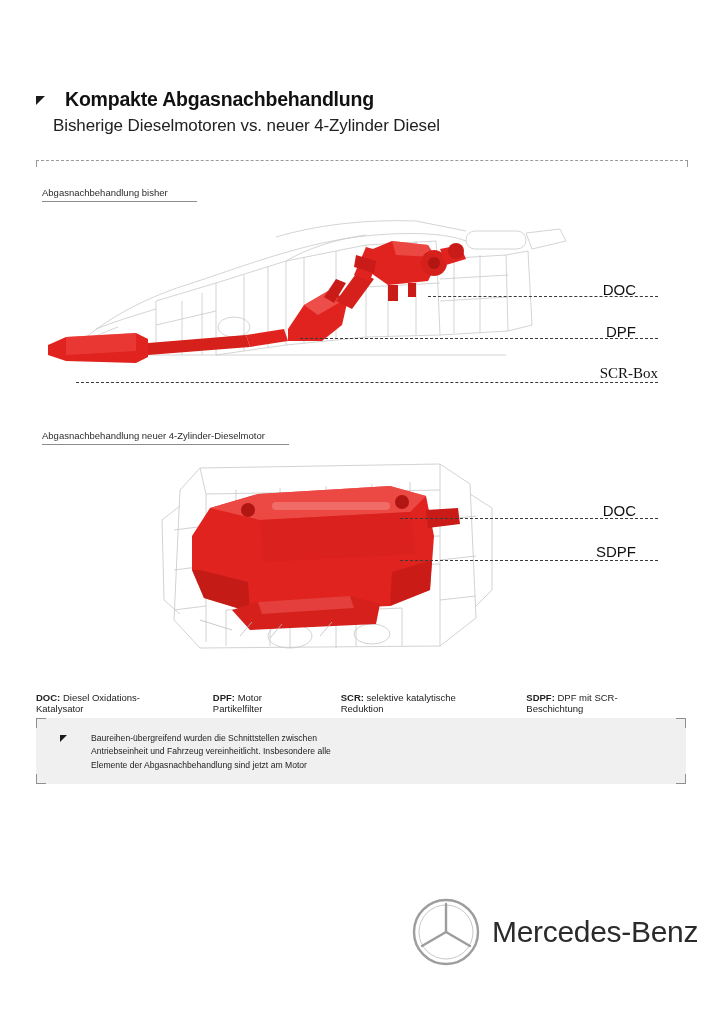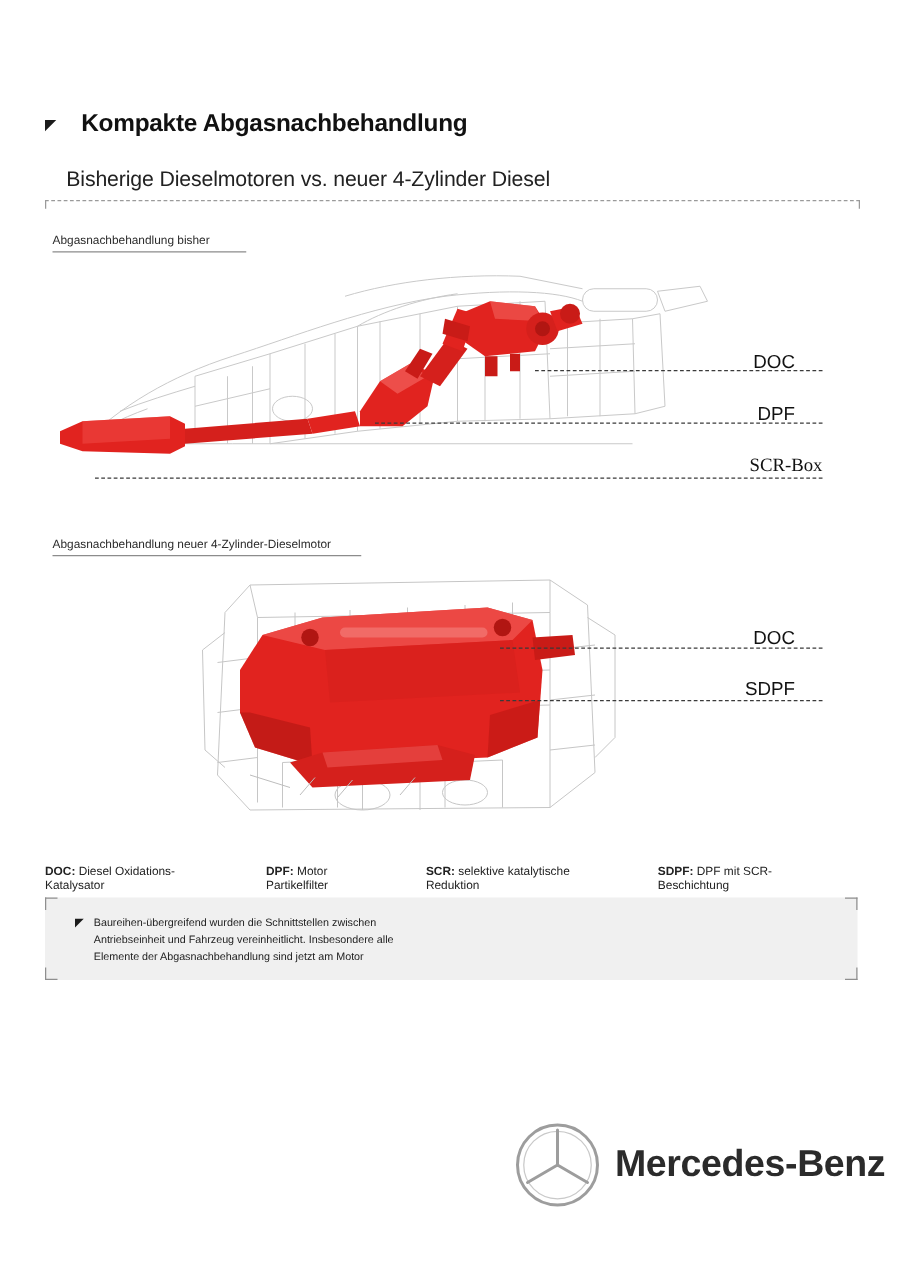--- a/index.html
+++ b/index.html
@@ -42,21 +42,21 @@
   }
   .title {
     font-size: 19.5px;
     font-weight: bold;
     letter-spacing: -0.2px;
     color: #111111;
     line-height: 1.15;
   }
   .subtitle {
     margin-left: 17px;
-    margin-top: 24px;
+    margin-top: 6px;
     font-size: 17px;
     font-weight: normal;
     color: #222222;
     letter-spacing: -0.1px;
   }
 
   .rule-dashed {
     position: absolute;
     left: 36px;
     top: 160px;
@@ -161,37 +161,37 @@
   .note-tri {
     width: 0; height: 0;
     border-left: 7px solid #1b1b1b;
     border-bottom: 7px solid transparent;
     margin-top: 3px;
     flex: 0 0 auto;
   }
   .note-cols {
     display: flex;
     gap: 22px;
+    margin-left: 16px;
   }
   .note-col {
     font-size: 8.6px;
     line-height: 1.55;
     color: #222222;
     width: 276px;
   }
 
   
   .brand {
     position: absolute;
     left: 412px;
     top: 898px;
     display: flex;
     align-items: center;
     gap: 12px;
-    font-weight: bold;
   }
   .brand-word {
     font-size: 30px;
     color: #2b2b2b;
     letter-spacing: -0.3px;
   }
 </style>
 </head>
 <body>
 

